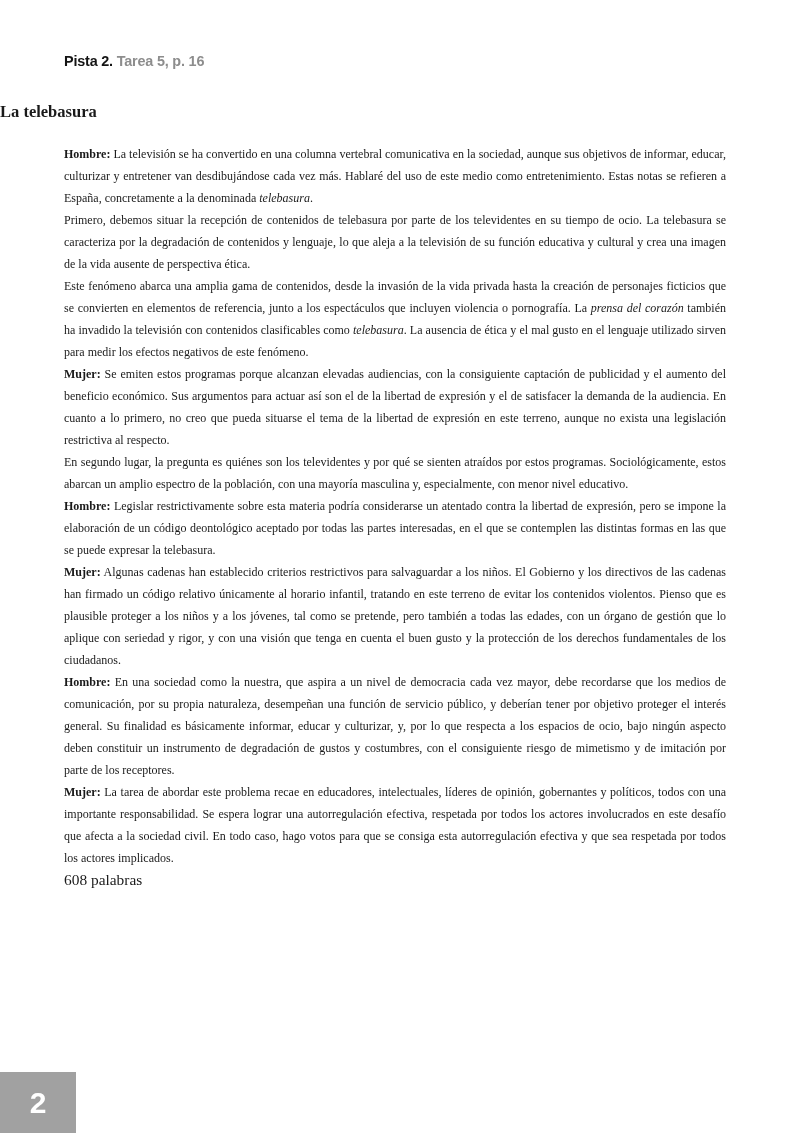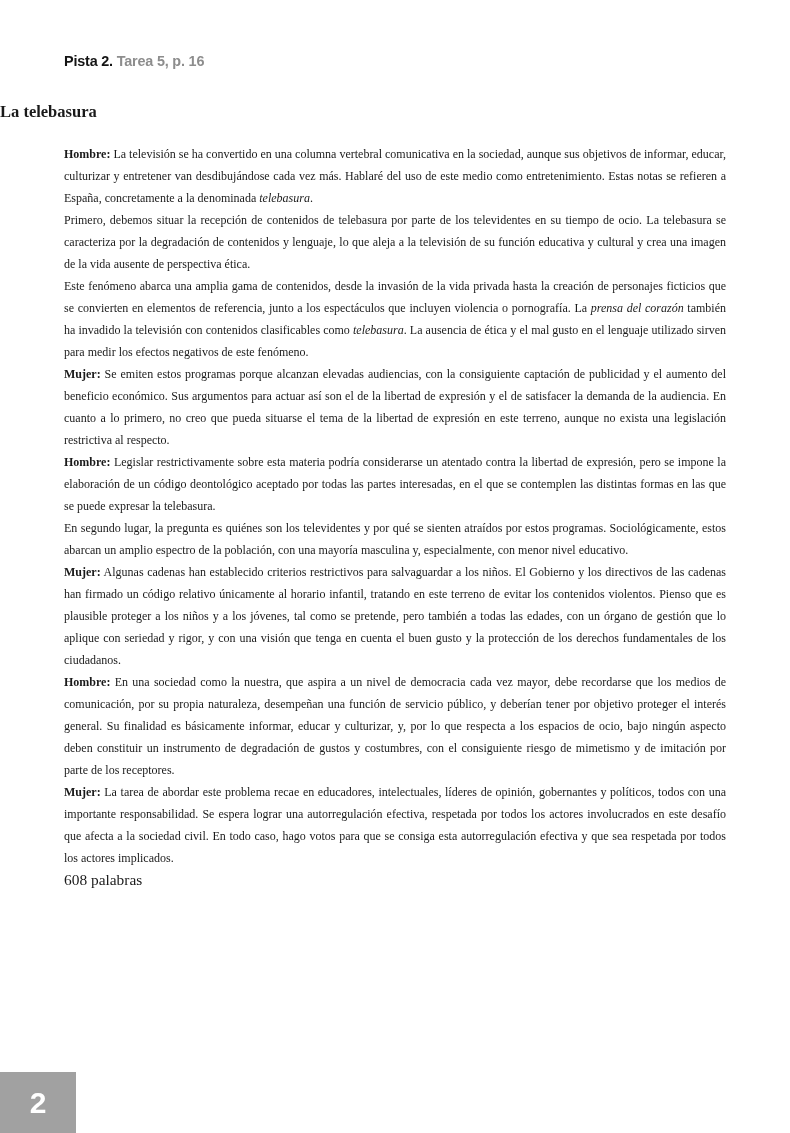--- a/index.html
+++ b/index.html
@@ -83,22 +83,22 @@
     <span class="task" style="color: rgb(141, 141, 141);">Tarea 5, p. 16</span>
   </div>
 
   <h1 class="title">La telebasura</h1>
 
   <div class="body-text">
       <p class="para"><span class="speaker">Hombre:</span><span> La televisión se ha convertido en una columna vertebral comunicativa en la sociedad, aunque sus objetivos de informar, educar, culturizar y entretener van desdibujándose cada vez más. Hablaré del uso de este medio como entretenimiento. Estas notas se refieren a España, concretamente a la denominada </span><span class="em">telebasura</span><span>.</span></p>
       <p class="para"><span>Primero, debemos situar la recepción de contenidos de telebasura por parte de los televidentes en su tiempo de ocio. La telebasura se caracteriza por la degradación de contenidos y lenguaje, lo que aleja a la televisión de su función educativa y cultural y crea una imagen de la vida ausente de perspectiva ética.</span></p>
       <p class="para"><span>Este fenómeno abarca una amplia gama de contenidos, desde la invasión de la vida privada hasta la creación de personajes ficticios que se convierten en elementos de referencia, junto a los espectáculos que incluyen violencia o pornografía. La </span><span class="em">prensa del corazón</span><span> también ha invadido la televisión con contenidos clasificables como </span><span class="em">telebasura</span><span>. La ausencia de ética y el mal gusto en el lenguaje utilizado sirven para medir los efectos negativos de este fenómeno.</span></p>
       <p class="para"><span class="speaker">Mujer:</span><span> Se emiten estos programas porque alcanzan elevadas audiencias, con la consiguiente captación de publicidad y el aumento del beneficio económico. Sus argumentos para actuar así son el de la libertad de expresión y el de satisfacer la demanda de la audiencia. En cuanto a lo primero, no creo que pueda situarse el tema de la libertad de expresión en este terreno, aunque no exista una legislación restrictiva al respecto.</span></p>
+      <p class="para"><span>En segundo lugar, la pregunta es quiénes son los televidentes y por qué se sienten atraídos por estos programas. Sociológicamente, estos abarcan un amplio espectro de la población, con una mayoría masculina y, especialmente, con menor nivel educativo.</span></p>
       <p class="para"><span class="speaker">Hombre:</span><span> Legislar restrictivamente sobre esta materia podría considerarse un atentado contra la libertad de expresión, pero se impone la elaboración de un código deontológico aceptado por todas las partes interesadas, en el que se contemplen las distintas formas en las que se puede expresar la telebasura.</span></p>
-      <p class="para"><span>En segundo lugar, la pregunta es quiénes son los televidentes y por qué se sienten atraídos por estos programas. Sociológicamente, estos abarcan un amplio espectro de la población, con una mayoría masculina y, especialmente, con menor nivel educativo.</span></p>
       <p class="para"><span class="speaker">Mujer:</span><span> Algunas cadenas han establecido criterios restrictivos para salvaguardar a los niños. El Gobierno y los directivos de las cadenas han firmado un código relativo únicamente al horario infantil, tratando en este terreno de evitar los contenidos violentos. Pienso que es plausible proteger a los niños y a los jóvenes, tal como se pretende, pero también a todas las edades, con un órgano de gestión que lo aplique con seriedad y rigor, y con una visión que tenga en cuenta el buen gusto y la protección de los derechos fundamentales de los ciudadanos.</span></p>
       <p class="para"><span class="speaker">Hombre:</span><span> En una sociedad como la nuestra, que aspira a un nivel de democracia cada vez mayor, debe recordarse que los medios de comunicación, por su propia naturaleza, desempeñan una función de servicio público, y deberían tener por objetivo proteger el interés general. Su finalidad es básicamente informar, educar y culturizar, y, por lo que respecta a los espacios de ocio, bajo ningún aspecto deben constituir un instrumento de degradación de gustos y costumbres, con el consiguiente riesgo de mimetismo y de imitación por parte de los receptores.</span></p>
       <p class="para"><span class="speaker">Mujer:</span><span> La tarea de abordar este problema recae en educadores, intelectuales, líderes de opinión, gobernantes y políticos, todos con una importante responsabilidad. Se espera lograr una autorregulación efectiva, respetada por todos los actores involucrados en este desafío que afecta a la sociedad civil. En todo caso, hago votos para que se consiga esta autorregulación efectiva y que sea respetada por todos los actores implicados.</span></p>
     </div>
 
   <div class="footer">
     <span class="wc">608 palabras</span>
   </div>
 
   <div class="pagenum" style="background: rgb(161, 161, 161);">

